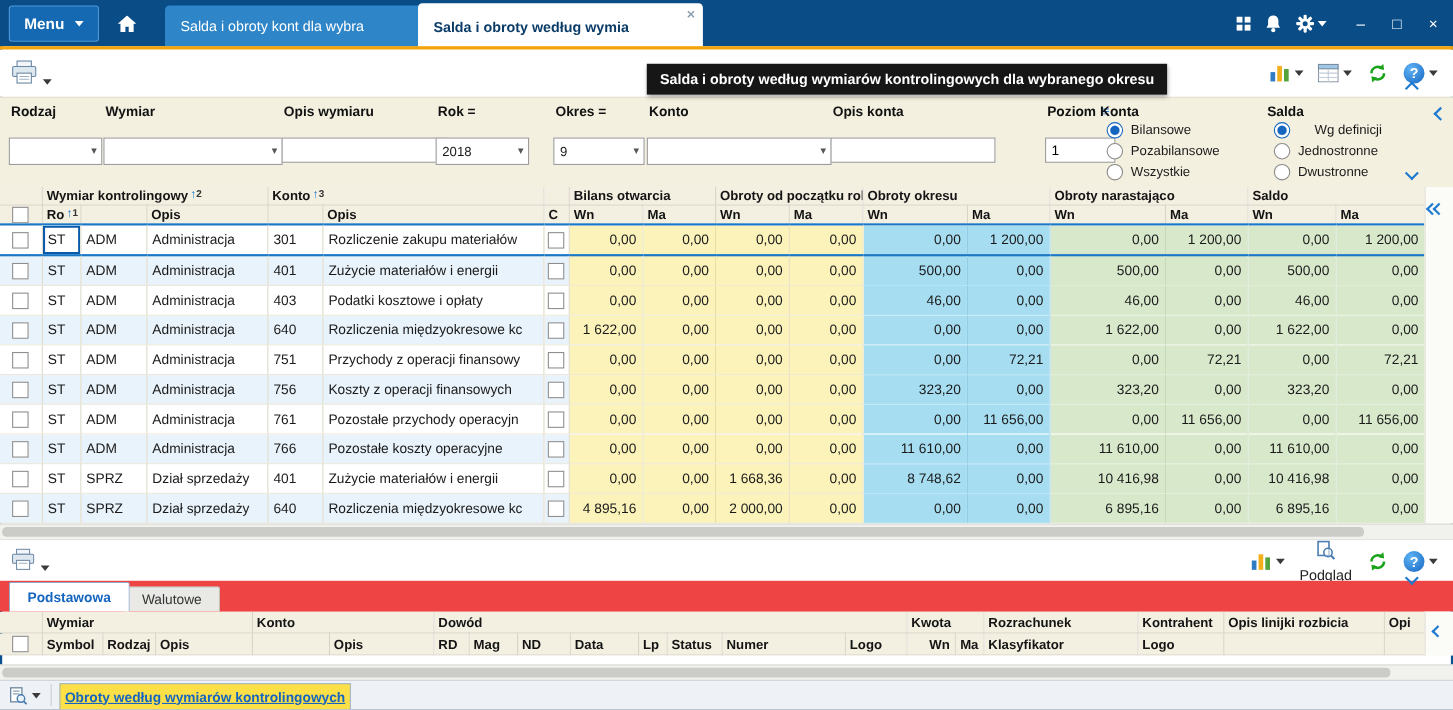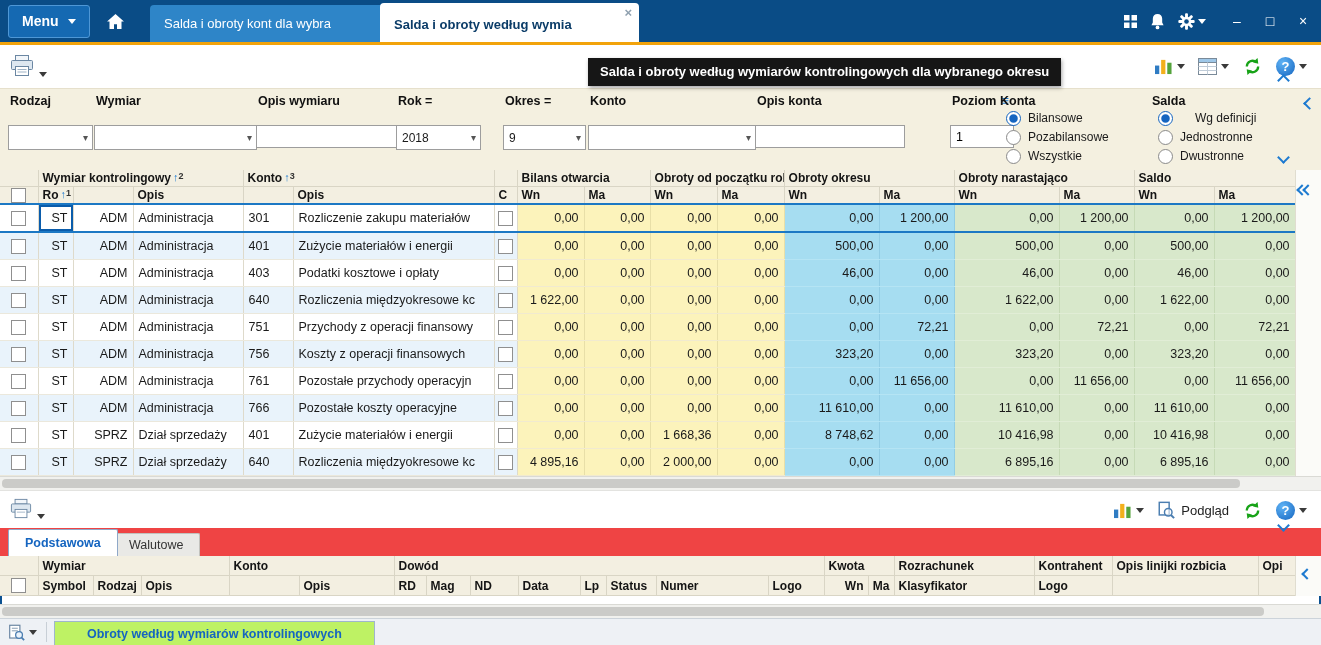--- a/index.html
+++ b/index.html
@@ -33,21 +33,21 @@
   .toolbar { position:absolute; left:0; width:1321px; background:#fff; }
   .t1 { top:45px; height:43px; }
   .t2 { top:490px; height:38px; border-top:1px solid #e3e3e0; }
   .print-wrap { position:absolute; left:10px; top:9px; display:flex; align-items:flex-end; gap:5px; }
   .t2 .print-wrap { top:7px; }
   .tb-right { position:absolute; right:14px; top:0; height:100%; display:flex; align-items:center; gap:13px; }
   .icon-wrap { display:flex; align-items:center; gap:4px; }
   .help-circle { width:19px; height:19px; border-radius:50%;
                  background: radial-gradient(circle at 35% 30%, #5fb3f5, #1565c0);
                  color:#fff; font-weight:bold; font-size:13px; display:flex; align-items:center; justify-content:center; }
-  .preview-btn { display:flex; align-items:center; gap:6px; font-size:13px; color:#222; }
+  .preview-btn { display:flex; align-items:center; gap:6px; font-size:13px; color:#222;flex-direction:column; }
 
   .chev { display:inline-block; width:7px; height:7px; border-right:2px solid #1d7ad0; border-bottom:2px solid #1d7ad0; }
   .chev.up { transform:rotate(-135deg); }
   .chev.down { transform:rotate(45deg); }
   .chev.left { transform:rotate(135deg); }
   .collapse1 { position:absolute; right:33px; top:31px; }
   .collapse2 { position:absolute; right:33px; top:64px; }
   .collapse3 { position:absolute; right:33px; top:521px; z-index:6; }
   .edge-f { position:absolute; right:7px; top:10px; }
 
@@ -81,21 +81,21 @@
                    border-left:1px solid #e0ddd0; }
   .detail-gutter .chev { position:absolute; left:7px; top:14px; width:6px; height:6px; }
 
   table.mt, table.dt { border-collapse:collapse; table-layout:fixed; width:1295px; }
   .mt th, .dt th { background:#f3efe1; border-right:1px solid #d9d5c5; border-bottom:1px solid #d9d5c5;
                    font-size:12px; font-weight:bold; text-align:left; padding:0 4px; height:16px;
                    white-space:nowrap; overflow:hidden; color:#141414; }
   .dt th { height:19px; }
   .mt td { border-right:1px solid #dedacb; border-bottom:1px solid #ebe8dc; font-size:12.5px; height:26px;
            padding:0 5px; white-space:nowrap; overflow:hidden; background:#fff; }
-  .mt td.center { text-align:right; }
+  .mt td.center { text-align:left; }
   .mt td.num, .mt th.num, .dt th.num { text-align:right; }
   .mt td.y { background:#fcf3bb; border-right-color:#e8dfa8; border-bottom-color:#f1ead0; }
   .mt td.c { background:#a6ddf1; border-right-color:#92cde5; border-bottom-color:#b5e4f4; }
   .mt td.g { background:#d8e8cb; border-right-color:#c6dab6; border-bottom-color:#e1edd6; }
   .mt tr.alt td.w { background:#e9f3fb; }
   .mt tr.sel td { border-top:2px solid #1c78c4; border-bottom:2px solid #1c78c4; }
   .mt td.focus { box-shadow: inset 0 0 0 2px #0a5cab; }
   .mt td.ck, .mt th.ck, .dt th.ck { text-align:center; padding:0; }
   .cbx { display:inline-block; width:13px; height:13px; border:1px solid #8f8f8f; background:#fff; vertical-align:middle; }
   .sort { display:inline-flex; align-items:flex-start; margin-left:2px; vertical-align:top; }
@@ -115,23 +115,23 @@
                  color:#1565c0; font-weight:bold; border-radius:2px 2px 0 0; z-index:2; }
   .dtab.plain { left:112px; height:22px; background:#e9e9e6; border:1px solid #c2c2bd; border-bottom:none;
                 color:#333; border-radius:2px 2px 0 0; }
   .detail-area { position:absolute; left:0; top:556px; width:1295px; height:40px; overflow:hidden; }
 
   
   .bottombar { position:absolute; left:0; top:618px; width:1321px; height:27px; background:#eef1f5;
                border-top:1px solid #ccd3da; }
   .bb-icon { position:absolute; left:8px; top:3px; display:flex; align-items:center; gap:4px; padding-right:9px;
              border-right:1px solid #c8cfd6; height:20px; }
-  .bottom-tab { position:absolute; left:54px; top:2px; height:23px; background:#bef264; border:1px solid #9fb6cc;
-                color:#1565c0; font-weight:bold; font-size:12.5px; display:flex; align-items:center; padding:0 32px;
-                white-space:nowrap; }
+  .bottom-tab { position:absolute; left:54px; top:2px; height:23px; background:#fde047; border:1px solid #9fb6cc;
+                color:#1565c0; font-weight:bold; font-size:12.5px; display:flex; align-items:center; padding:0 4px;
+                white-space:nowrap;text-decoration:underline; }
 </style>
 </head>
 <body>
 
 <div class="window">
 
   <div class="topbar">
     <div class="menu-btn">
       <span>Menu</span>
       <span class="tri tri-white"></span>

